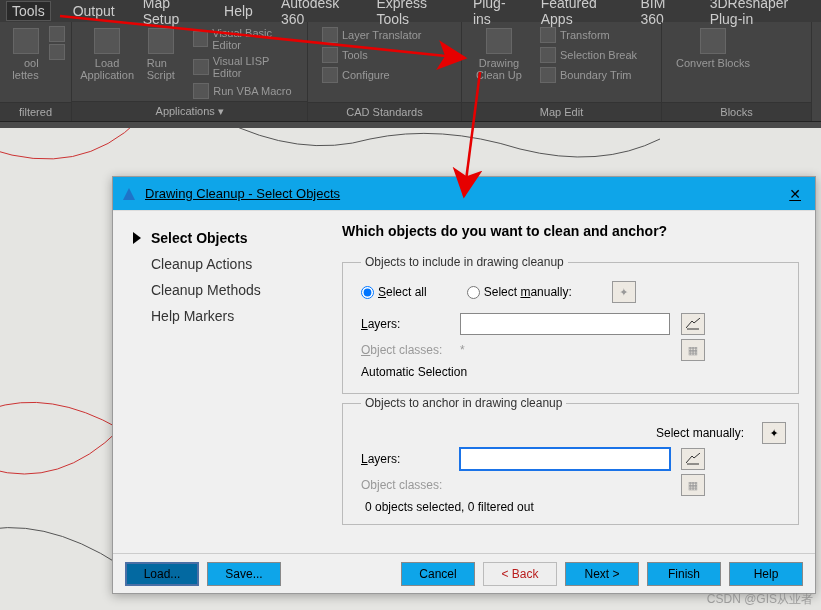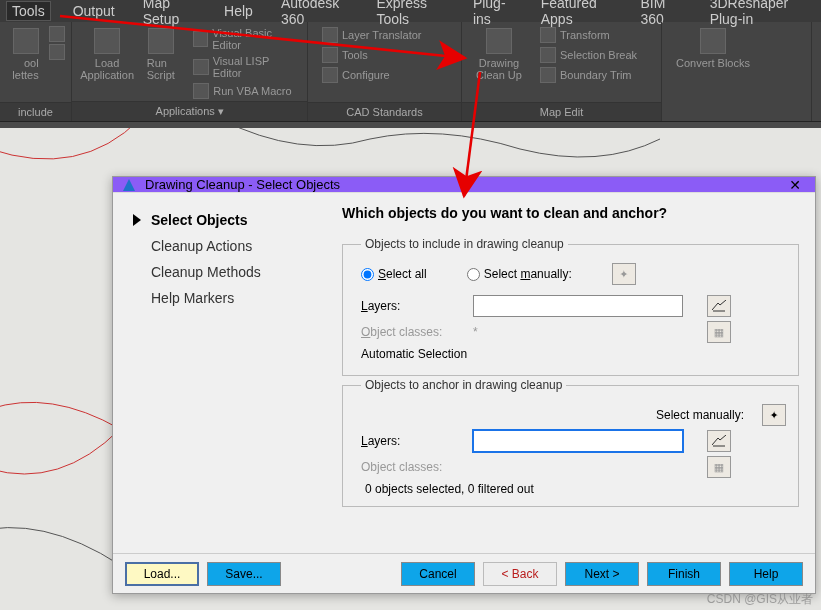--- a/index.html
+++ b/index.html
@@ -13,46 +13,46 @@
   .panel-title { background: #3a3a3a; color: #aaa; font-size: 11px; text-align: center; padding: 3px 0; border-top: 1px solid #333; }
   .rbtn { display: flex; flex-direction: column; align-items: center; width: 62px; color: #999; font-size: 11px; padding: 2px; }
   .rbtn .icon { width: 26px; height: 26px; background: #555; border: 1px solid #666; margin-bottom: 3px; }
   .smallrow { display: flex; flex-direction: column; gap: 2px; }
   .sbtn { display: flex; align-items: center; gap: 4px; color: #999; font-size: 11px; padding: 1px 4px; }
   .sbtn .icon { width: 16px; height: 16px; background: #555; border: 1px solid #666; }
   .canvas { position: absolute; top: 128px; left: 0; right: 0; bottom: 0; background: #e5e5e2; }
   .canvas svg { width: 100%; height: 100%; }
   .arrow { position: absolute; top: 0; left: 0; pointer-events: none; z-index: 50; }
   .dialog { position: absolute; left: 112px; top: 176px; width: 704px; height: 418px; background: #f0f0f0; border: 1px solid #9a9a9a; box-shadow: 0 2px 10px rgba(0,0,0,0.3); display: flex; flex-direction: column; z-index: 40; }
-  .titlebar { height: 16px; background: #8b5cf6; display: flex; align-items: center; padding: 0 8px; border-bottom: 1px solid #ddd; font-size: 13px; }
+  .titlebar { height: 34px; background: #0ea5e9; display: flex; align-items: center; padding: 0 8px; border-bottom: 1px solid #ddd; font-size: 13px; text-decoration: underline; }
   .titlebar .app-icon { width: 16px; height: 16px; margin-right: 8px; }
   .titlebar .spacer { flex: 1; }
   .titlebar .close { font-size: 14px; padding: 2px 6px; cursor: default; }
   .dialog-body { flex: 1; display: flex; }
   .nav { width: 225px; padding: 14px 18px 14px 20px; }
   .nav-item { font-size: 14px; padding: 5px 4px 5px 18px; color: #333; position: relative; cursor: default; }
   .nav-item.active { font-weight: bold; color: #000; }
   .nav-item.active::before { content: ""; position: absolute; left: 0; top: 7px; width: 0; height: 0; border-top: 6px solid transparent; border-bottom: 6px solid transparent; border-left: 8px solid #000; }
   .content { flex: 1; padding: 12px 16px 8px 4px; }
   .content h3 { font-size: 14px; font-weight: bold; margin-bottom: 16px; }
   fieldset { border: 1px solid #bbb; margin: 0 0 2px 0; padding: 8px 12px 10px 18px; font-size: 12px; }
   legend { padding: 0 4px; color: #333; }
-  .row { display: flex; align-items: center; gap: 24px; margin: 4px 0; }
+  .row { display: flex; align-items: center; gap: 11px; margin: 4px 0; }
   .row label { min-width: 88px; }
   .radio-row { display: flex; align-items: center; gap: 40px; margin: 4px 0 10px; }
   .radio-opt { display: flex; align-items: center; gap: 4px; }
   input[type=text] { height: 22px; border: 1px solid #888; padding: 0 4px; font-size: 12px; background: #fff; }
   input[type=text].focused { outline: 2px solid #1a73e8; outline-offset: -1px; border-color: #1a73e8; }
   .pickbtn { width: 24px; height: 22px; border: 1px solid #999; background: #ede9e2; display: flex; align-items: center; justify-content: center; font-size: 11px; }
   .disabled { color: #999; }
   .status { font-size: 12px; margin-top: 4px; padding-left: 4px; }
   .footer { height: 40px; border-top: 1px solid #ccc; display: flex; align-items: center; padding: 0 12px; gap: 8px; background: #f0f0f0; }
   .footer .spacer { flex: 1; }
   .btn { min-width: 74px; height: 24px; border: 1px solid #888; background: #0ea5e9; font-size: 12px; cursor: default; }
-  .btn.primary { border: 2px solid #4a6fa5; background: #fef9c3; }
+  .btn.primary { border: 2px solid #4a6fa5; background: #0369a1; }
   .btn:disabled, .btn.disabled-btn { color: #b91c1c; background: #eee; border-color: #bbb; }
   .watermark { position: absolute; right: 8px; bottom: 2px; font-size: 12px; color: rgba(128,128,128,0.7); z-index: 60; }
   .underline-accesskey { text-decoration: underline; }
 </style>
 </head>
 <body>
 
 <div class="menubar">
   <span class="item active">Tools</span>
   <span class="item">Output</span>
@@ -72,21 +72,21 @@
       <div class="rbtn">
           <div class="icon"></div>
           <span style="white-space:pre-line;text-align:right">ool
 lettes</span>
         </div>
       <div style="display:flex;flex-direction:column;gap:2px;margin-left:2px">
           <div class="icon" style="width:16px;height:16px;background:#555;border:1px solid #666"></div>
           <div class="icon" style="width:16px;height:16px;background:#555;border:1px solid #666"></div>
         </div>
     </div>
-    <div class="panel-title">include</div>
+    <div class="panel-title">filtered</div>
   </div>
   <div class="panel" style="width:236px;">
     <div class="panel-body">
       <div class="rbtn">
           <div class="icon"></div>
           <span style="white-space:pre-line;text-align:center">Load
 Application</span>
         </div>
       <div class="rbtn" style="width:48px">
           <div class="icon"></div>
@@ -153,20 +153,21 @@
     </div>
     <div class="panel-title">Map Edit</div>
   </div>
   <div class="panel" style="width:150px;">
     <div class="panel-body">
       <div class="rbtn" style="width:90px">
           <div class="icon"></div>
           <span style="white-space:pre-line;text-align:center">Convert Blocks</span>
         </div>
     </div>
+    <div class="panel-title">Blocks</div>
   </div>
 </div>
 
 <div class="canvas">
   <svg viewBox="0 0 821 480">
     <path d="M-10 20 Q80 50 140 -10" fill="none" stroke="#cc3333" stroke-width="1"></path>
     <path d="M220 -10 Q300 30 370 10 Q440 -5 520 20 Q600 40 660 10" fill="none" stroke="#555" stroke-width="1"></path>
     <path d="M-10 280 Q50 260 120 300 Q60 360 -10 340" fill="none" stroke="#cc3333" stroke-width="1"></path>
     <path d="M-10 400 Q60 390 140 450" fill="none" stroke="#555" stroke-width="1"></path>
   </svg>

